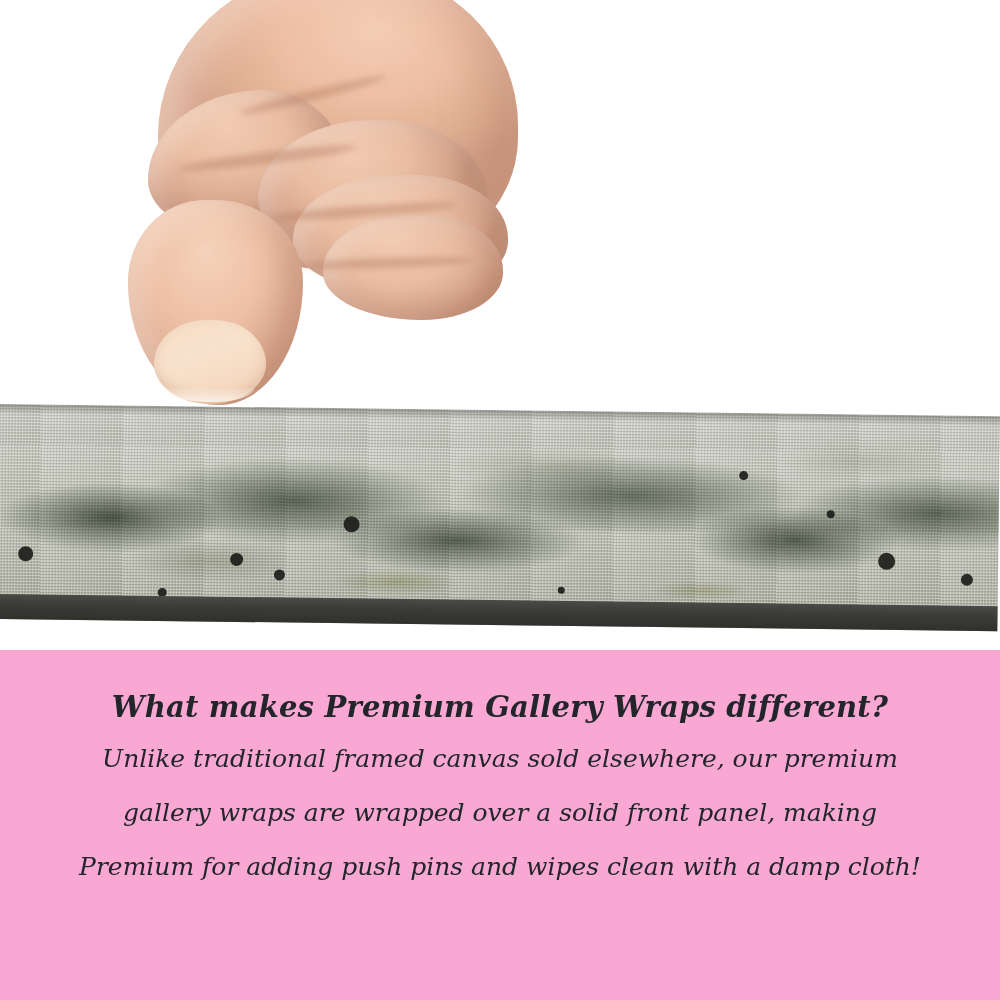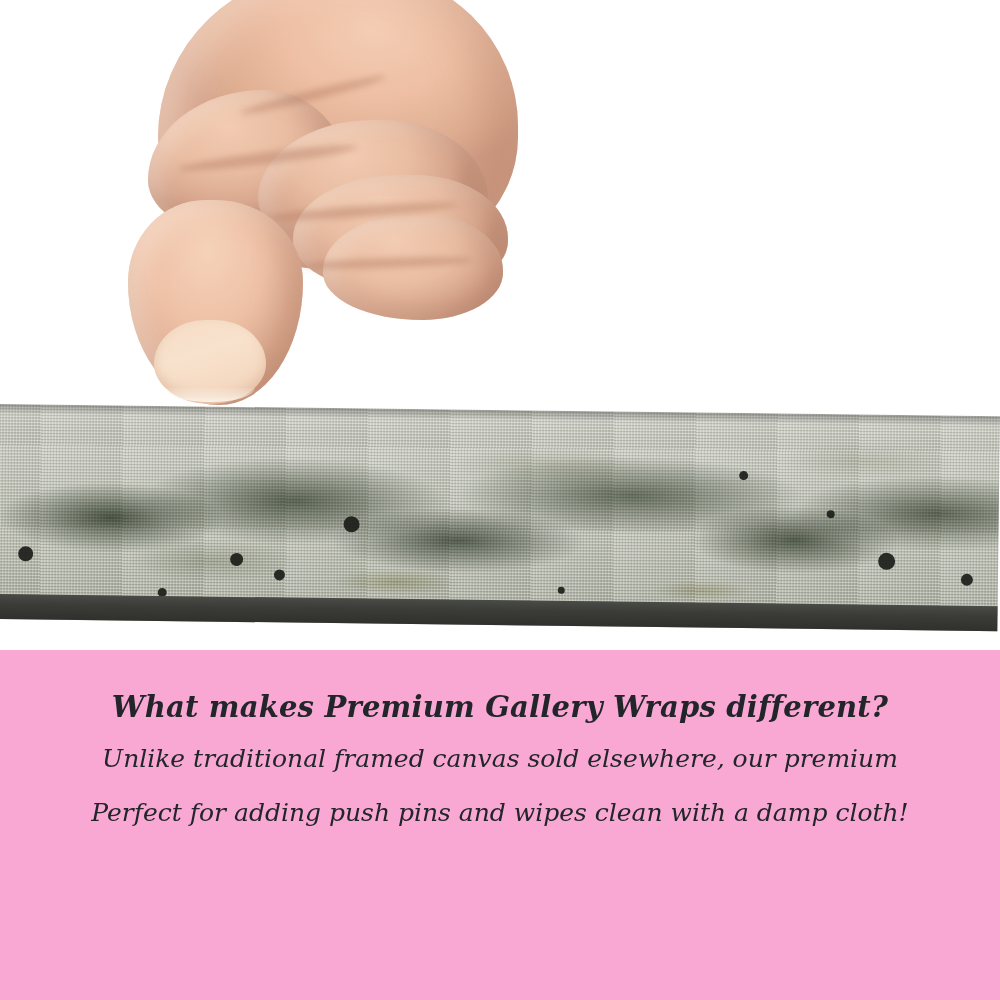--- a/index.html
+++ b/index.html
@@ -235,16 +235,17 @@
 
       <div class="strip-shadow-top"></div>
       <div class="strip-dark-edge"></div>
     </div>
 
   </div>
 
   <div class="caption">
     <h2>What makes Premium Gallery Wraps different?</h2>
     <p>Unlike traditional framed canvas sold elsewhere, our premium</p>
-    <p class="last">Perfect for adding push pins and wipes clean with a damp cloth!</p>
+    <p>gallery wraps are wrapped over a solid front panel, making</p>
+    <p class="last">Premium for adding push pins and wipes clean with a damp cloth!</p>
   </div>
 
 </div>
 
 </body></html>

